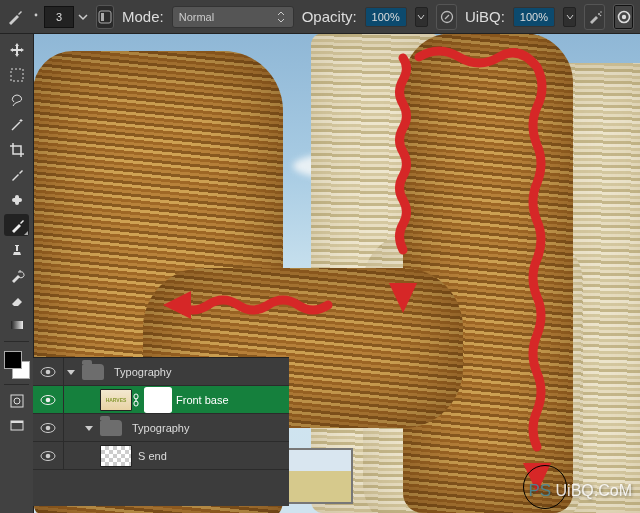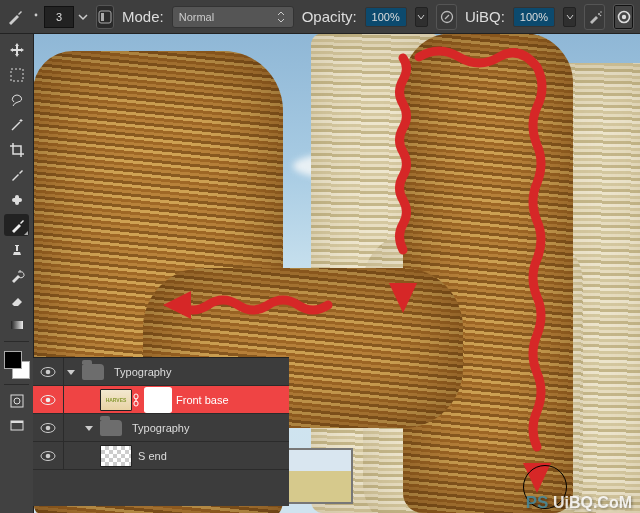--- a/index.html
+++ b/index.html
@@ -39,30 +39,30 @@
       repeating-linear-gradient(2deg,#e9dfc2 0 3px,#d6c9a1 3px 6px,#efe7cf 6px 9px,#c6b88b 9px 12px);
       box-shadow:inset 0 0 60px rgba(120,100,50,.25)}
   .brush-cursor{position:absolute;width:42px;height:42px;border:1.5px solid #000;border-radius:50%;left:490px;top:432px}
 
   
   .anno{position:absolute;left:0;top:0;width:100%;height:100%;overflow:visible;pointer-events:none}
   .anno path{stroke:#d62727;stroke-width:9;fill:none;stroke-linecap:round}
   .anno polygon{fill:#d62727}
 
   
-  .wm{position:absolute;right:8px;bottom:0;color:rgba(255,255,255,.85);font-weight:700;font-size:16px;text-shadow:1px 1px 3px rgba(0,0,0,.4)}
+  .wm{position:absolute;right:8px;bottom:12px;color:rgba(255,255,255,.85);font-weight:400;font-size:16px;text-shadow:1px 1px 3px rgba(0,0,0,.4)}
   .wm .dim{color:rgba(70,140,160,.85);font-size:17px}
 
   
   .sample{position:absolute;left:287px;top:448px;width:62px;height:52px;border:2px solid #777;background:#eee;background:linear-gradient(#d9e6f0 0 40%, #d6c98c 40% 100%);z-index:30}
 
   
   .panel{position:absolute;left:33px;bottom:7px;width:256px;height:148px;background:#3c3c3c;z-index:45;border-top:1px solid #222}
   .row{height:27px;display:flex;align-items:center;border-bottom:1px solid #2b2b2b}
-  .row.sel{background:#ef4444;color:#fff}
+  .row.sel{background:#15803d;color:#fff}
   .eye{width:30px;display:flex;align-items:center;justify-content:center;border-right:1px solid #2b2b2b;height:100%}
   .twisty{width:14px;display:flex;align-items:center;justify-content:center}
   .folder{width:22px;height:16px;background:#6d6d6d;border-radius:2px 4px 2px 2px;position:relative;margin:0 4px}
   .folder::before{content:"";position:absolute;left:0;top:-4px;width:10px;height:4px;background:#6d6d6d;border-radius:2px 2px 0 0}
   .thumb{border:1px solid #222;background:#fff;border-radius:1px}
   .t1{width:30px;height:20px}
   .t-harvest{background:linear-gradient(#f3e8d0,#e8d3a4);display:flex;align-items:center;justify-content:center;font-size:5px;color:#893;font-weight:700}
   .mask{width:22px;height:20px;background:#fff;border:1px solid #222;margin-left:4px;box-shadow:inset 8px 0 0 #000}
   .chain{width:10px;text-align:center}
   .trans{background:repeating-conic-gradient(#ccc 0 25%,#fff 0 50%) 0 0/8px 8px}

